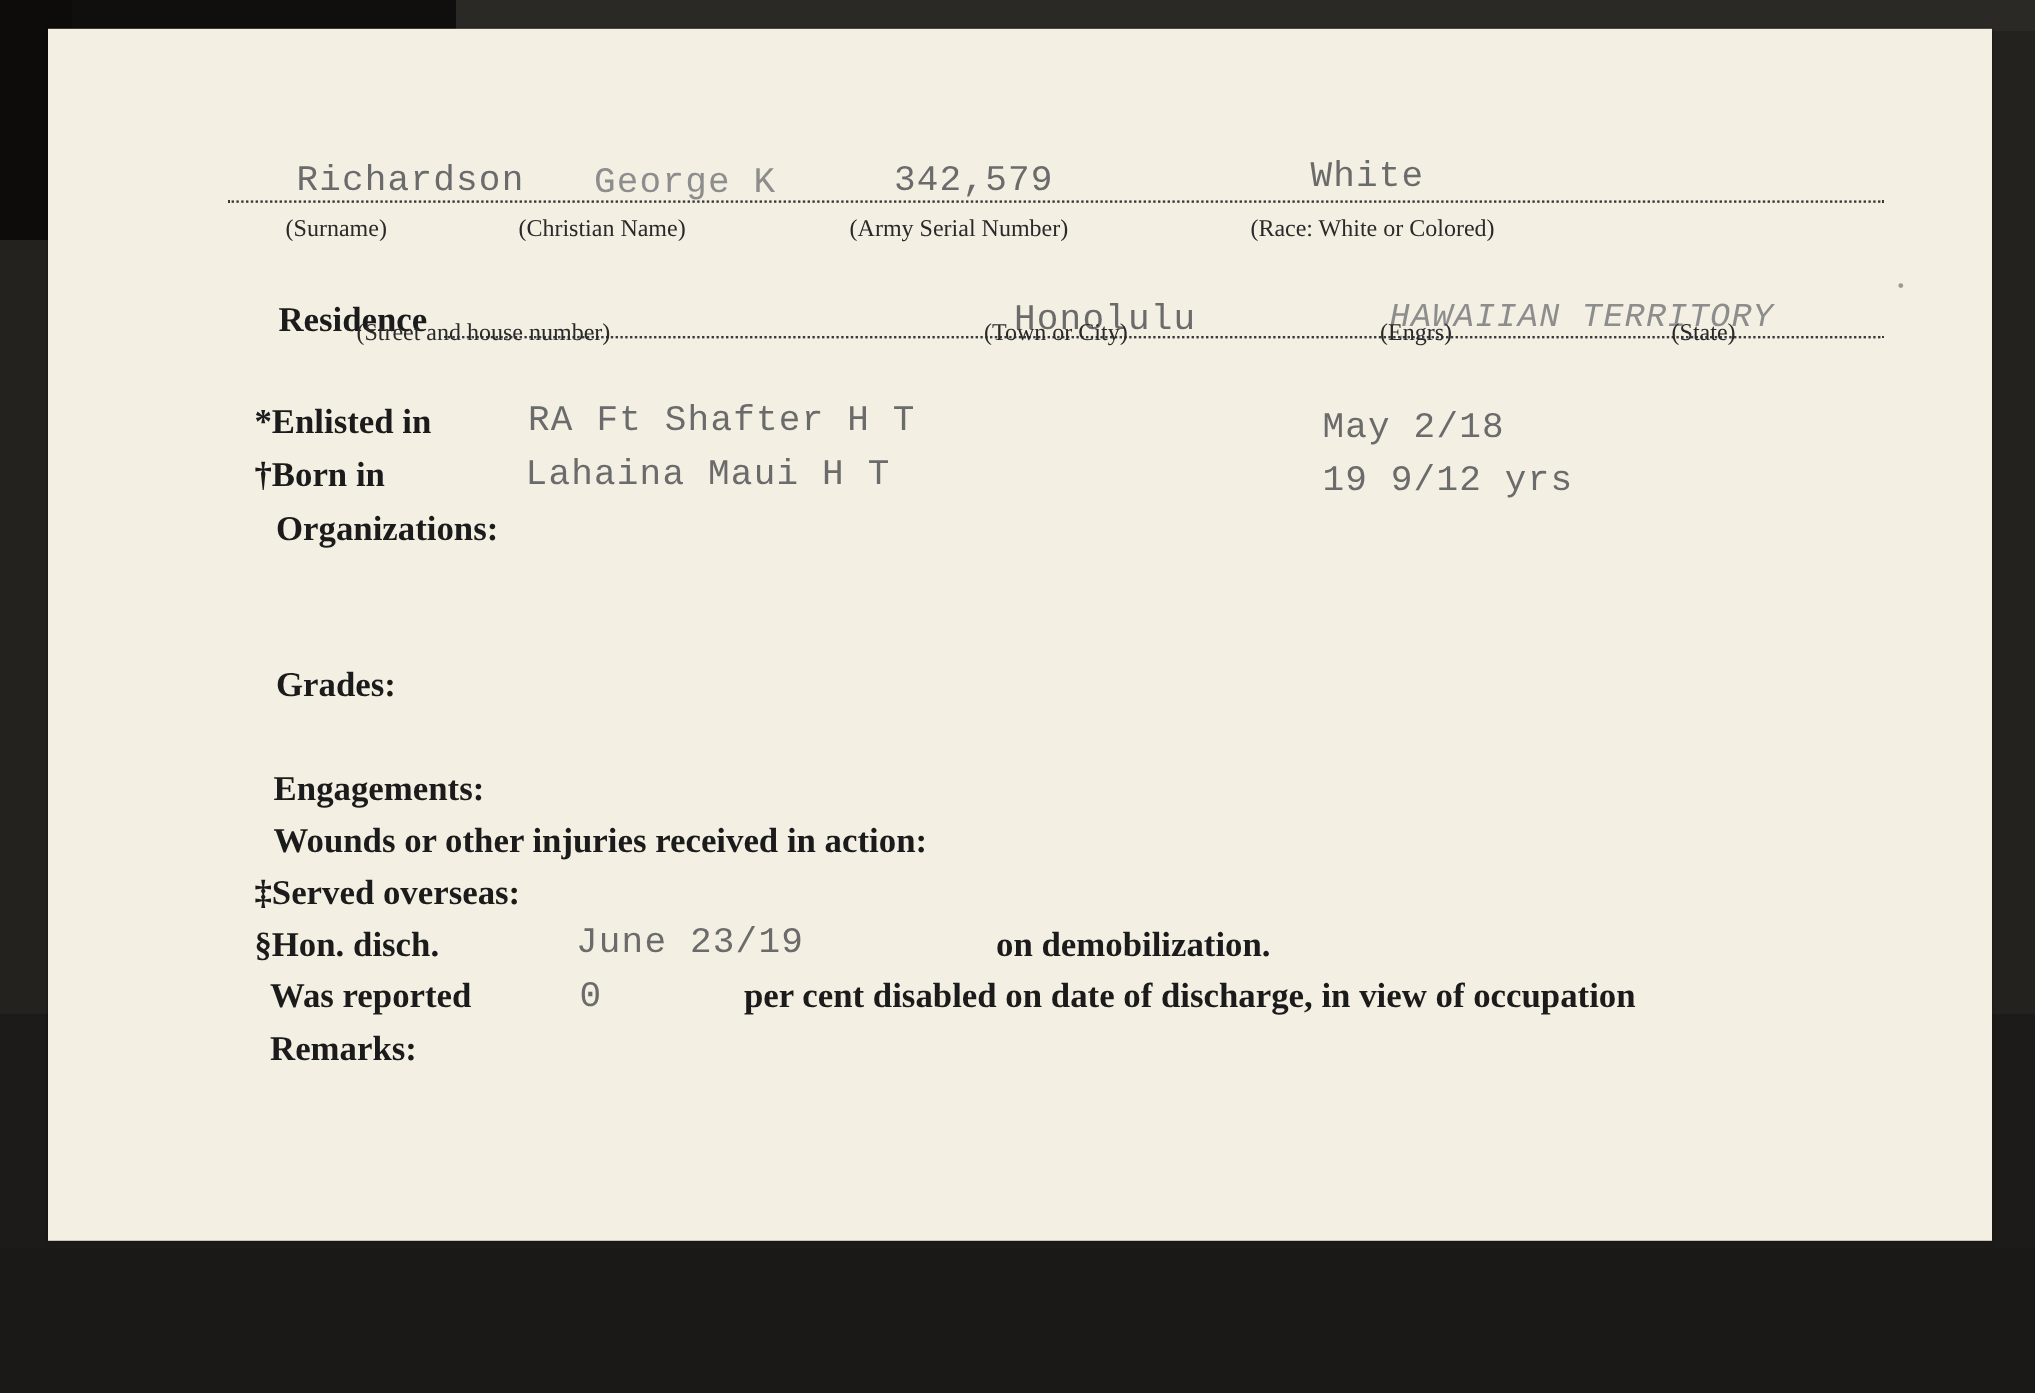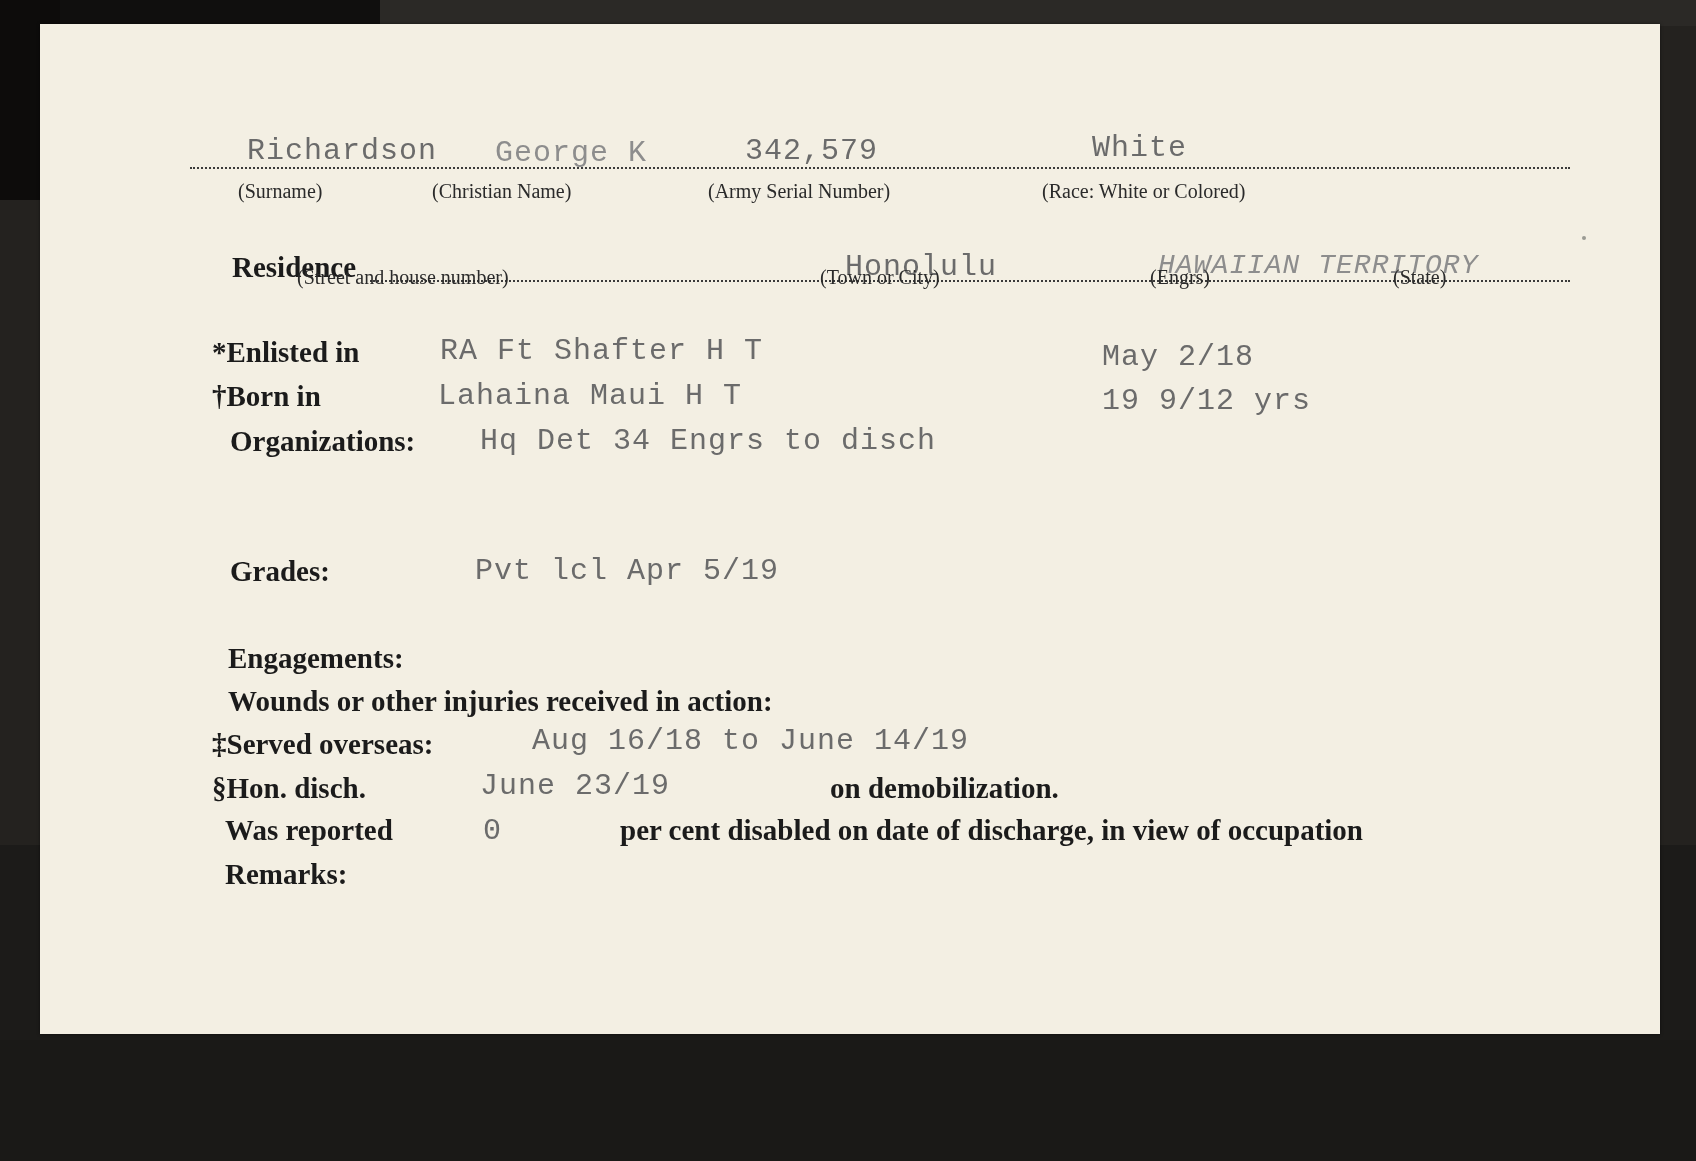--- a/index.html
+++ b/index.html
@@ -117,33 +117,30 @@
 
     <div class="lbl" style="left:172px; top:312px; font-size:29px;">*Enlisted in</div>
     <div class="typed" style="left:400px; top:310px; font-size:30px;">RA Ft Shafter H T</div>
     <div class="typed" style="left:1062px; top:316px; font-size:30px;">May 2/18</div>
 
     <div class="lbl" style="left:172px; top:356px; font-size:29px;">†Born in</div>
     <div class="typed" style="left:398px; top:355px; font-size:30px;">Lahaina Maui H T</div>
     <div class="typed" style="left:1062px; top:360px; font-size:30px;text-align:center;">19 9/12 yrs</div>
 
     <div class="lbl" style="left:190px; top:401px; font-size:29px;">Organizations:</div>
-    <div class="typed" style="left:440px; top:400px; font-size:30px;">Hq Det 34 Engrs to disch</div>
 
     <div class="lbl" style="left:190px; top:531px; font-size:29px;">Grades:</div>
-    <div class="typed" style="left:435px; top:530px; font-size:30px;">Pvt lcl Apr 5/19</div>
 
     <div class="lbl" style="left:188px; top:618px; font-size:29px;">Engagements:</div>
     <div class="typed" style="left:430px; top:617px; font-size:30px;"></div>
 
     <div class="lbl" style="left:188px; top:661px; font-size:29px;">Wounds or other injuries received in action:</div>
     <div class="typed" style="left:890px; top:660px; font-size:30px;"></div>
 
     <div class="lbl" style="left:172px; top:704px; font-size:29px;">‡Served overseas:</div>
-    <div class="typed" style="left:492px; top:700px; font-size:30px;">Aug 16/18 to June 14/19</div>
 
     <div class="lbl" style="left:172px; top:748px; font-size:29px;">§Hon. disch.</div>
     <div class="typed" style="left:440px; top:745px; font-size:30px;">June 23/19</div>
     <div class="lbl" style="left:790px; top:748px; font-size:29px;">on demobilization.</div>
 
     <div class="lbl" style="left:185px; top:790px; font-size:29px;">Was reported</div>
     <div class="typed" style="left:443px; top:790px; font-size:30px;">0</div>
     <div class="lbl" style="left:580px; top:790px; font-size:29px;">per cent disabled on date of discharge, in view of occupation</div>
 
     <div class="lbl" style="left:185px; top:834px; font-size:29px;">Remarks:</div>

